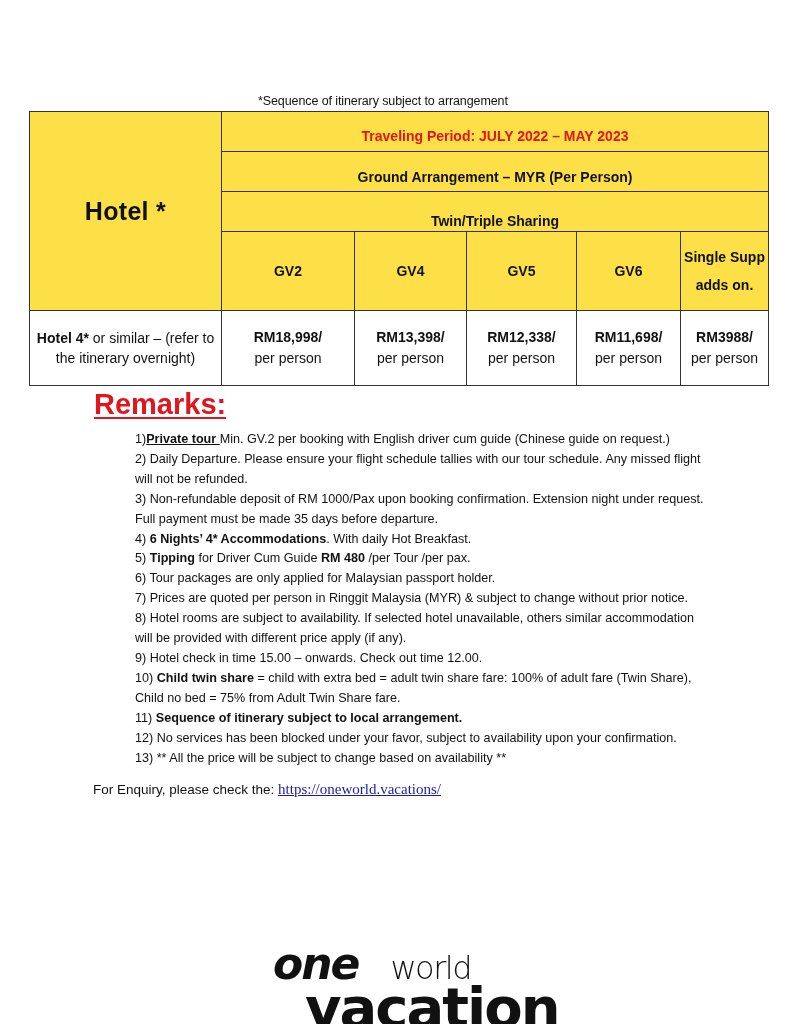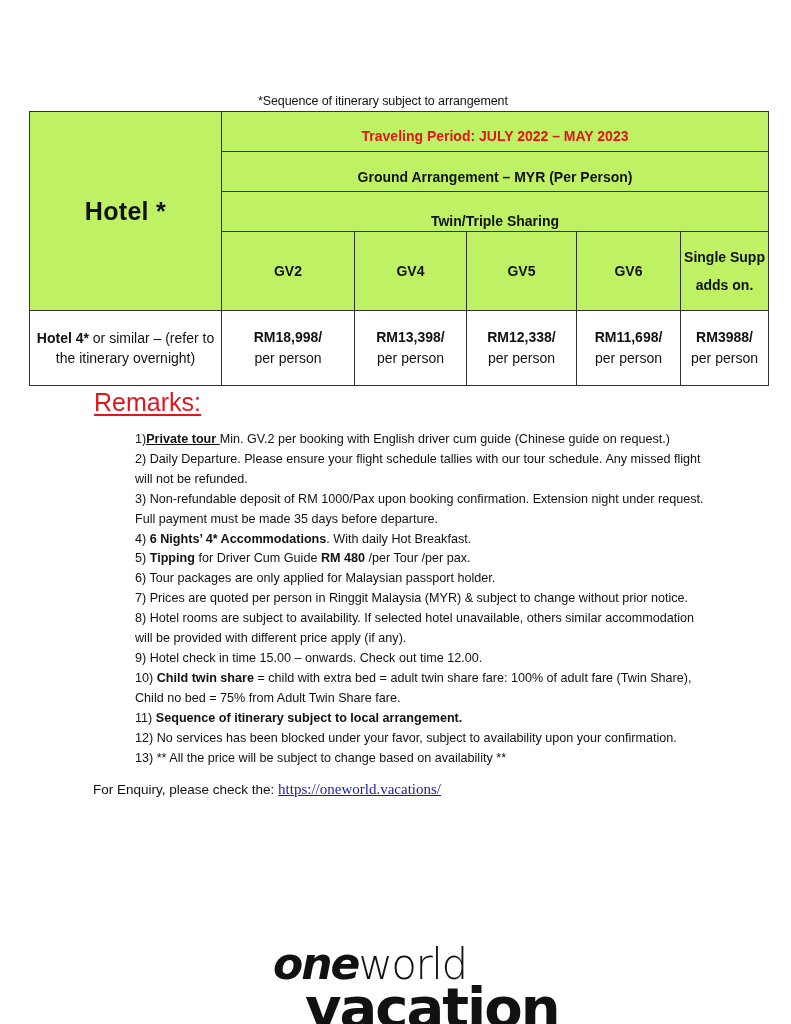--- a/index.html
+++ b/index.html
@@ -14,34 +14,34 @@
     table.price {
       position: absolute; left: 29px; top: 111px;
       width: 739px; border-collapse: collapse;
       table-layout: fixed;
     }
     table.price td {
       border: 1.3px solid #333;
       text-align: center; vertical-align: middle;
       font-size: 14px;
     }
-    .green { background: #bef264; }
+    .green { background: #fde047; }
     .hotel-title { font-size: 25px; font-weight: bold; letter-spacing: 0.3px; }
     .period { color: #e0161e; font-weight: bold; font-size: 14px; padding-top: 8px; }
     .ground { font-weight: bold; font-size: 14px; padding-top: 10px; }
     .twin { font-weight: bold; font-size: 14px; padding-top: 16px; vertical-align: bottom !important; padding-bottom: 2px; }
     .gv { font-weight: bold; font-size: 14px; }
     .single { font-weight: bold; font-size: 14px; line-height: 28px; }
     .hotel-desc { font-size: 14px; line-height: 20px; padding: 0 4px; }
     .price-cell { font-size: 14.5px; line-height: 21px; }
     .price-cell b { font-weight: bold; }
 
     .remarks-title {
       position: absolute; left: 94px; top: 388px;
-      font-size: 25px; font-weight: normal; color: #e0161e;
+      font-size: 29px; font-weight: bold; color: #e0161e;
       text-decoration: underline; text-decoration-thickness: 2px; text-underline-offset: 3px;
     }
     .remarks {
       position: absolute; left: 93px; top: 430px; width: 620px;
       font-size: 12.6px; line-height: 19.9px; color: #111;
       list-style: none;
     }
     .remarks li { white-space: normal; margin-left: 42px; }
     .remarks b { font-weight: bold; }
     .remarks u { text-decoration: underline; }
@@ -54,21 +54,21 @@
       font-family: "Liberation Serif", "DejaVu Serif", serif;
       color: #1a1aa6; text-decoration: underline; font-size: 15px;
     }
 
     .logo {
       position: absolute; left: 273px; top: 940px; width: 260px;
       line-height: 1; color: #111;
     }
     .logo .l1 { font-size: 46px; letter-spacing: -1px; height: 40px; }
     .logo .l1 .one { font-weight: 900; font-family: "DejaVu Sans", sans-serif; font-size: 44px; letter-spacing: -2px; font-style: italic; }
-    .logo .l1 .world { font-weight: 300; font-family: "DejaVu Sans", sans-serif; font-size: 42px; letter-spacing: -1.5px; }
+    .logo .l1 .world { font-weight: 300; font-family: "DejaVu Sans", sans-serif; font-size: 32px; letter-spacing: -1.5px; margin-left: 32px; }
     .logo .l2 { font-weight: 900; font-family: "DejaVu Sans", sans-serif; font-size: 56px; letter-spacing: -2px; margin-left: 32px; margin-top: 0px; }
   </style>
 </head>
 <body>
 
 <div class="top-note">*Sequence of itinerary subject to arrangement</div>
 
 <table class="price">
   <colgroup>
     <col style="width:192px">

